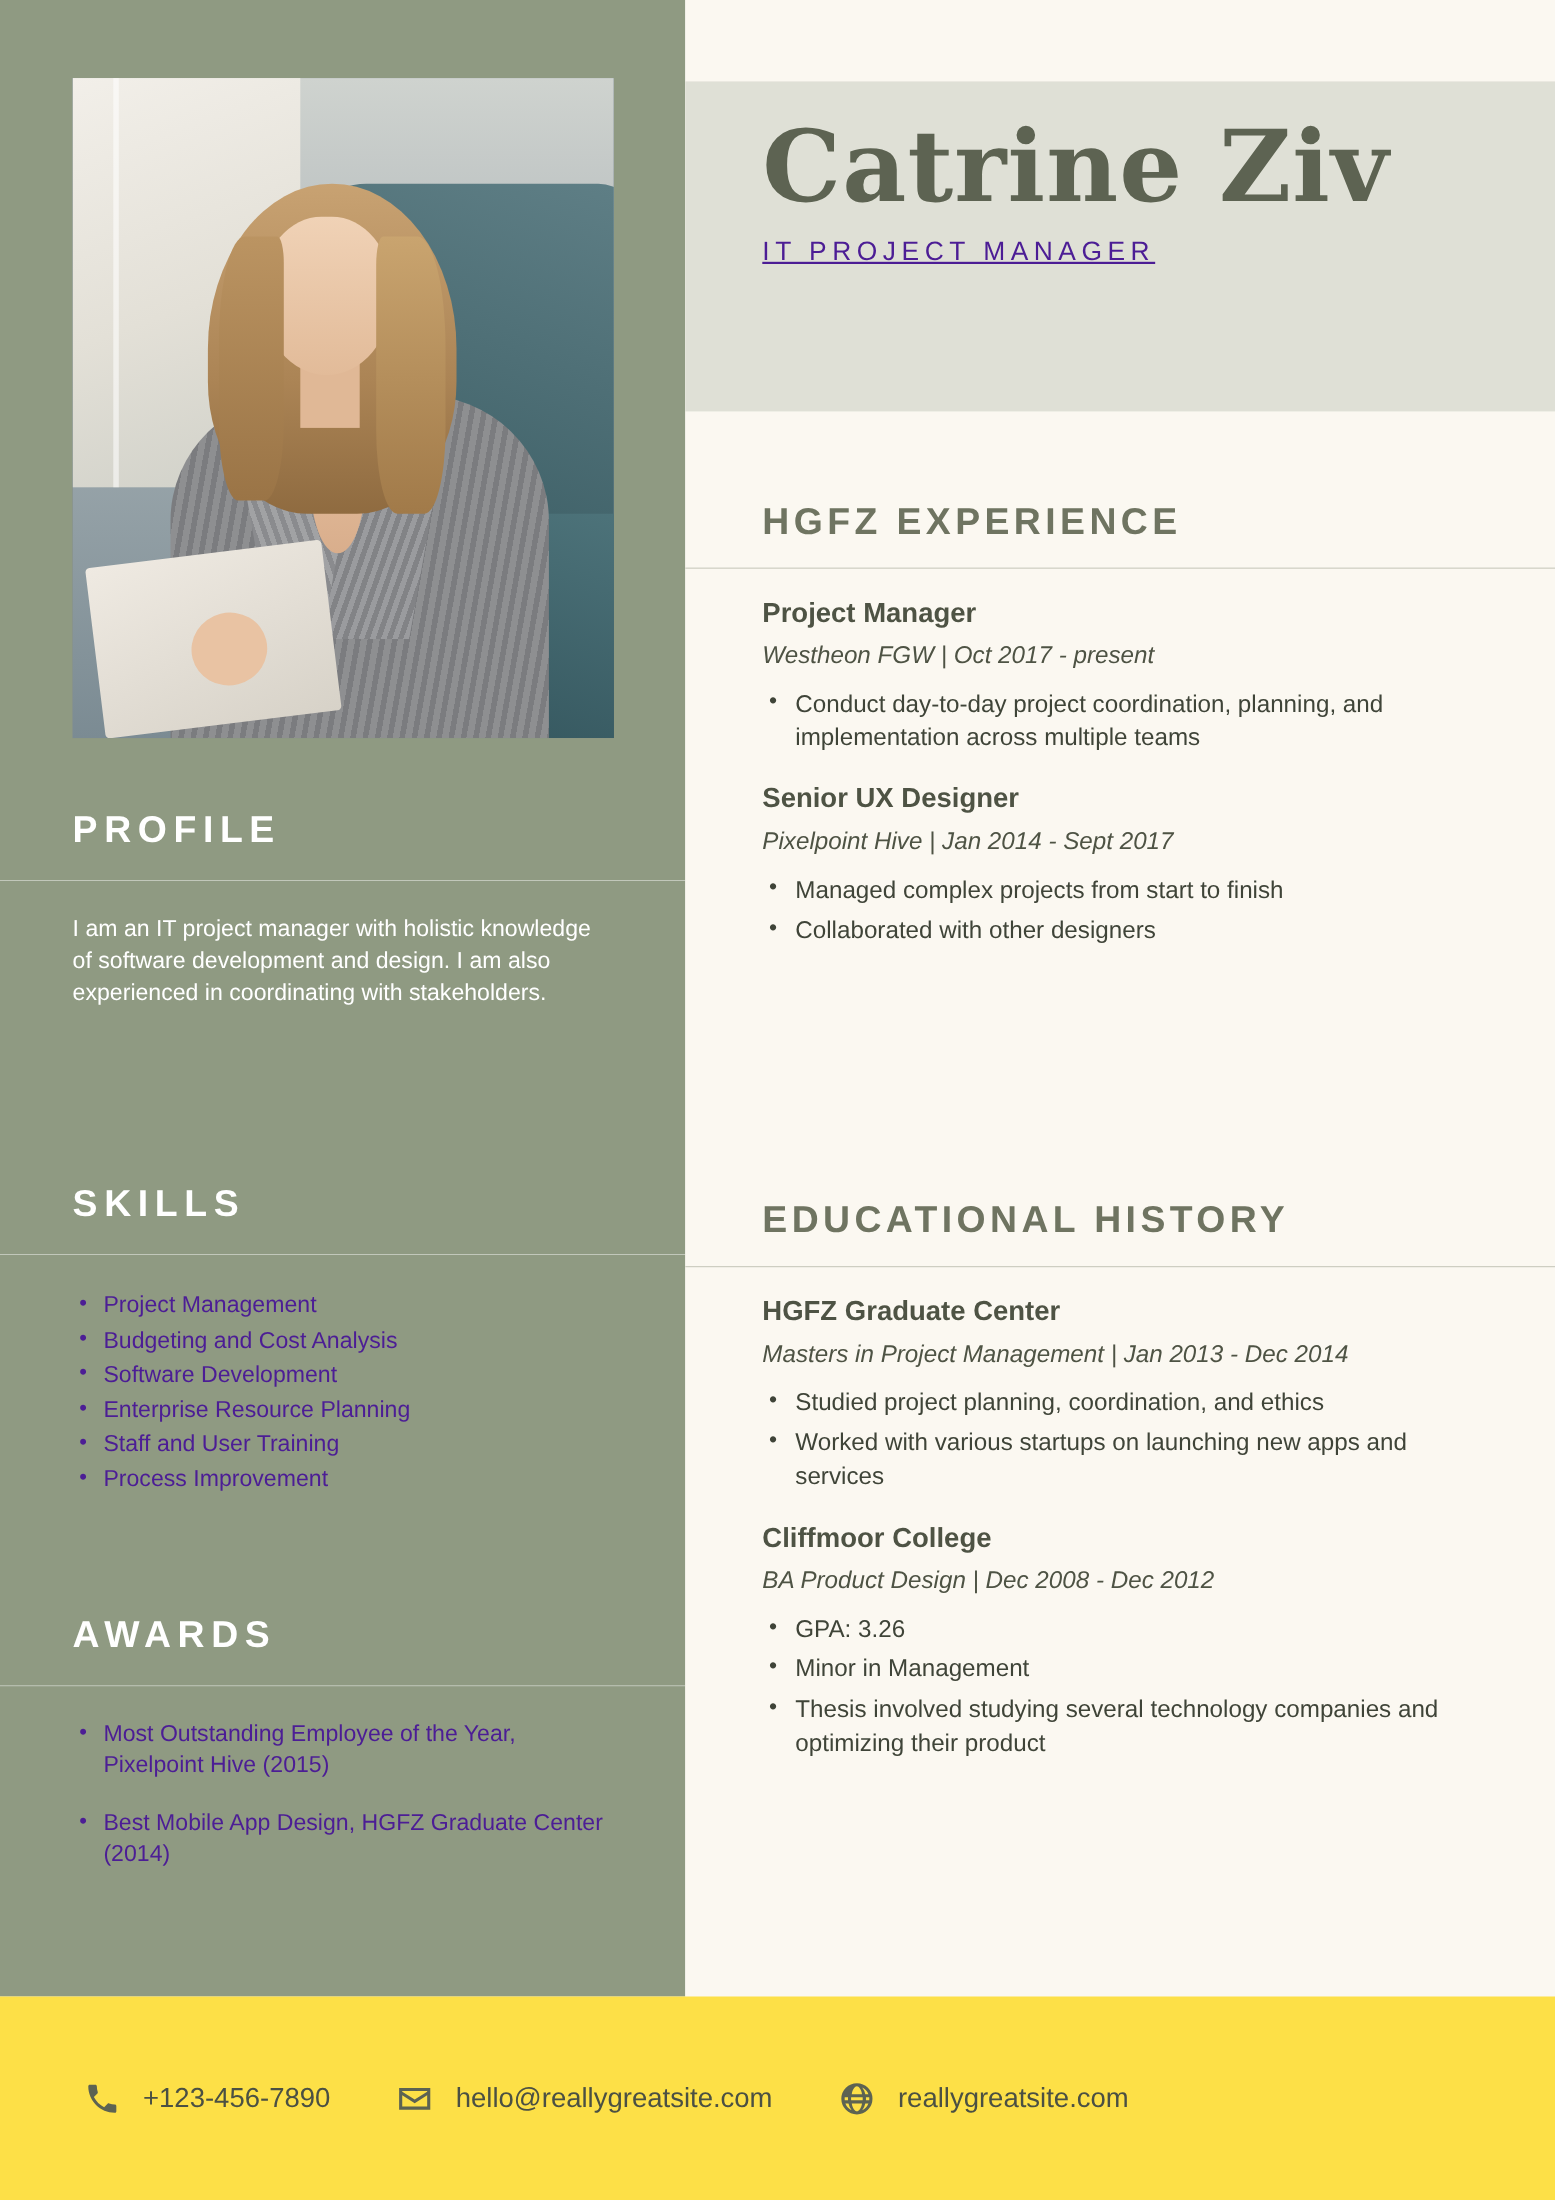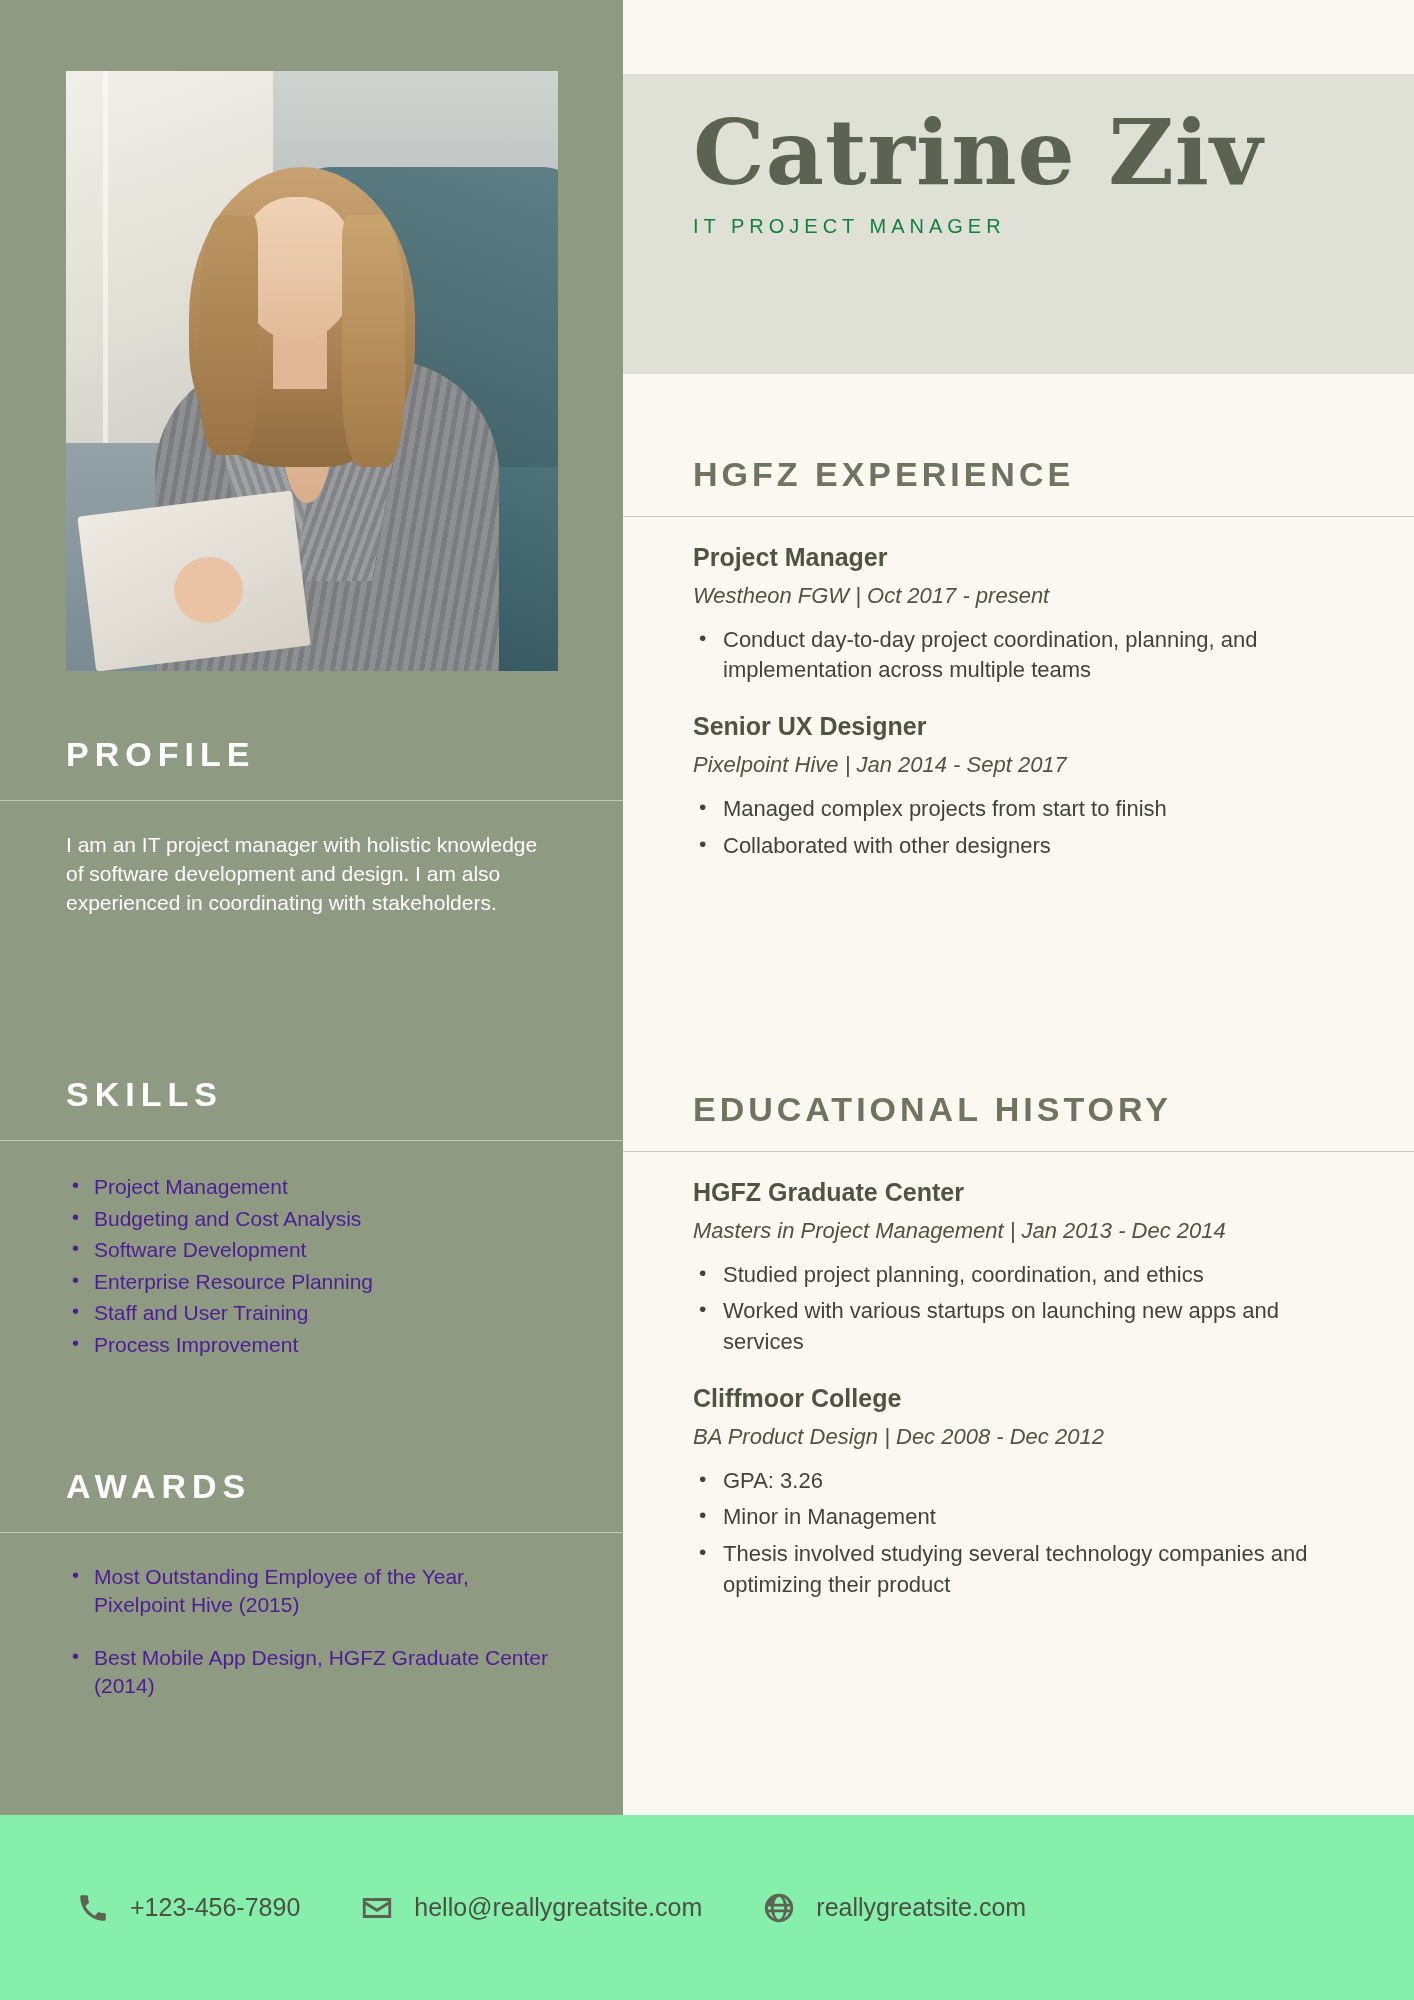--- a/index.html
+++ b/index.html
@@ -152,24 +152,25 @@
   }
   .name {
     font-family:"DejaVu Serif", serif;
     font-size:90px;
     font-weight:bold;
     color:#5d6352;
     letter-spacing:1px;
     line-height:1.25;
   }
   .role {
-    font-size:20px;
+    font-size:24px;
     letter-spacing:5px;
-    color:#15803d;
+    color:#4c1d95;
     margin-top:6px;
+    text-decoration:underline;
   }
 
   .sec-head {
     font-size:34px;
     font-weight:bold;
     letter-spacing:4px;
     color:#6f7461;
     padding-left:70px;
   }
   .hr-right { border-top:1px solid #c9c9bd; width:791px; }
@@ -202,21 +203,21 @@
     position:absolute; left:6px; top:-2px;
     font-size:21px;
     color:#3f4438;
   }
 
   
   .footer {
     position:absolute;
     left:0; top:1815px;
     width:1414px; height:185px;
-    background:#86efac;
+    background:#fde047;
     display:flex;
     align-items:center;
     padding-left:76px;
     gap:60px;
   }
   .contact {
     display:flex;
     align-items:center;
     gap:20px;
     font-size:25px;

